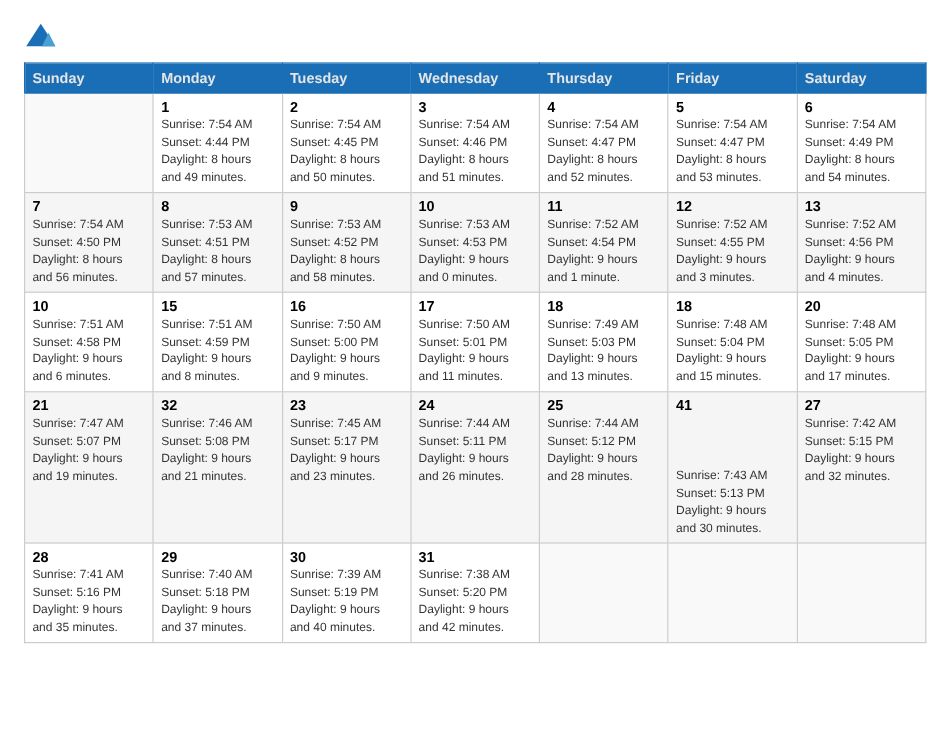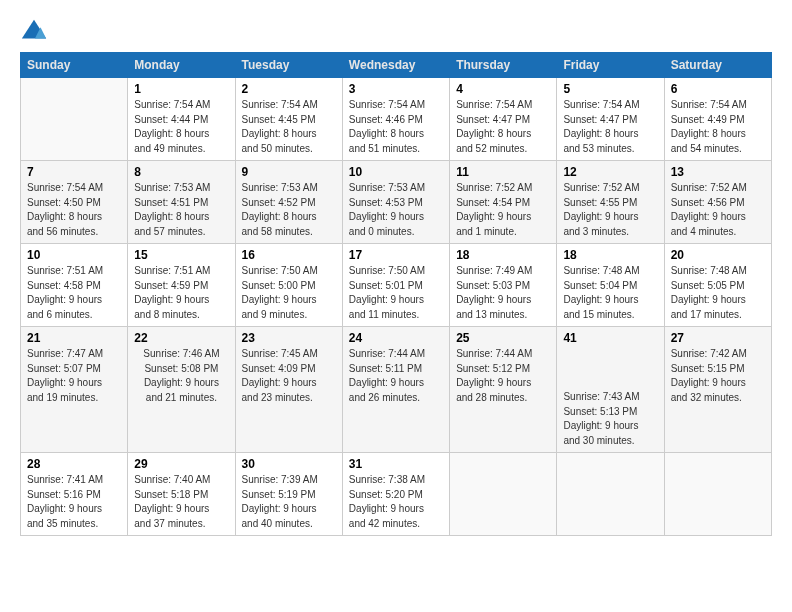--- a/index.html
+++ b/index.html
@@ -274,30 +274,30 @@
         </tr>
         <tr>
           <td>
             <span class="day-number">21</span>
             <div class="day-info" style="white-space: pre-line;">Sunrise: 7:47 AM
 Sunset: 5:07 PM
 Daylight: 9 hours
 and 19 minutes.</div>
           </td>
           <td>
-            <span class="day-number">22</span>
-            <div class="day-info" style="white-space: pre-line; text-align: center;">Sunrise: 7:46 AM
+            <span class="day-number">32</span>
+            <div class="day-info" style="white-space: pre-line;">Sunrise: 7:46 AM
 Sunset: 5:08 PM
 Daylight: 9 hours
 and 21 minutes.</div>
           </td>
           <td>
             <span class="day-number">23</span>
             <div class="day-info" style="white-space: pre-line;">Sunrise: 7:45 AM
-Sunset: 4:09 PM
+Sunset: 5:17 PM
 Daylight: 9 hours
 and 23 minutes.</div>
           </td>
           <td>
             <span class="day-number">24</span>
             <div class="day-info" style="white-space: pre-line;">Sunrise: 7:44 AM
 Sunset: 5:11 PM
 Daylight: 9 hours
 and 26 minutes.</div>
           </td>

